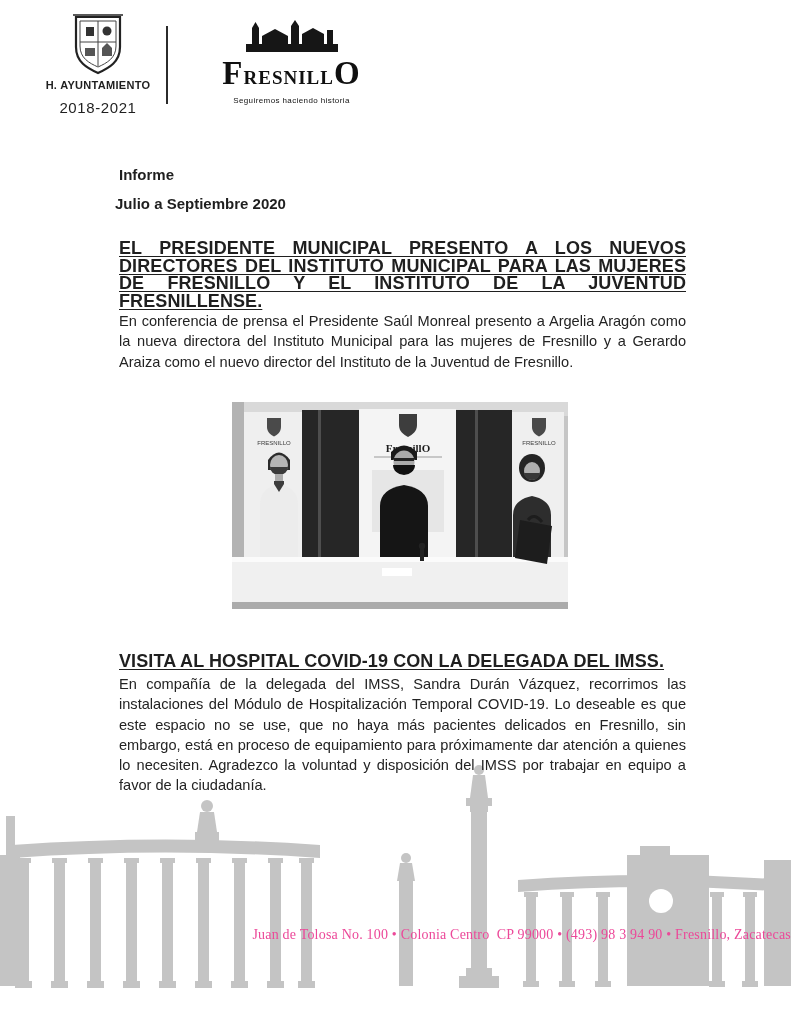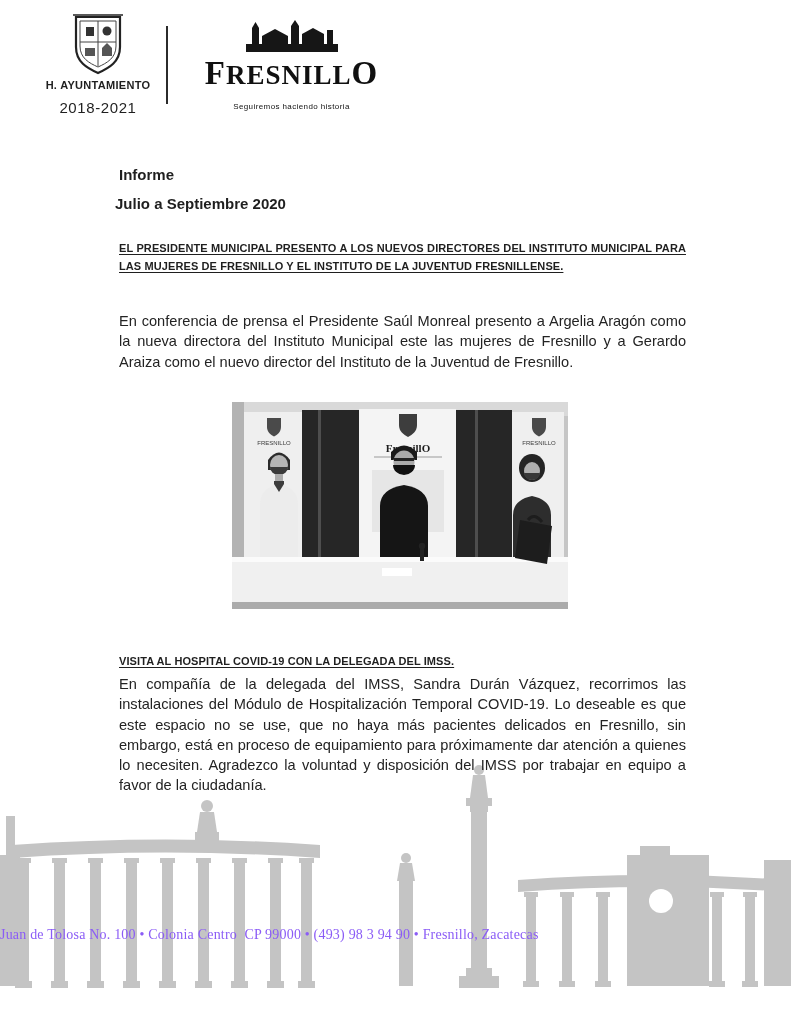--- a/index.html
+++ b/index.html
@@ -12,50 +12,50 @@
   
   .letterhead{position:absolute;top:14px;left:44px;display:flex;align-items:flex-start;z-index:2}
   .crest{width:108px;display:flex;flex-direction:column;align-items:center}
   .crest svg{display:block}
   .crest-name{font-size:11px;font-weight:600;letter-spacing:.3px;margin-top:3px;white-space:nowrap}
   .crest-years{font-size:15px;letter-spacing:.6px;margin-top:8px}
   .logo-divider{width:1.5px;height:78px;background:#2b2b2b;margin:12px 24px 0 14px}
   .fres{display:flex;flex-direction:column;align-items:center;width:200px;padding-top:4px}
   .fres-word{font-family:"Liberation Serif",serif;font-weight:700;line-height:1;letter-spacing:1px;color:#101010;margin-top:3px}
   .fres-word .big{font-size:33px}
-  .fres-word .mid{font-size:27px}
-  .fres-tagline{font-size:8px;letter-spacing:.4px;color:#111;margin-top:12px}
+  .fres-word .mid{font-size:19px}
+  .fres-tagline{font-size:8px;letter-spacing:.4px;color:#111;margin-top:6px}
 
   
   .content{position:absolute;inset:0;z-index:2}
   .doc-title{position:absolute;left:115px;top:162px;font-size:15px;font-weight:700}
   .doc-period{position:absolute;left:115px;top:195px;font-size:15px;font-weight:700}
   .sec-heading{
-    position:absolute;left:115px;width:567px;font-size:11px;font-weight:700;
+    position:absolute;left:115px;width:567px;font-size:18px;font-weight:700;
     line-height:17.6px;text-align:justify;text-decoration:underline;
     text-underline-offset:2px;letter-spacing:.1px;
   }
   .sec-heading.first{top:236px}
   .sec-heading.second{top:649px}
   .sec-body{
     position:absolute;left:115px;width:567px;font-size:14.6px;line-height:20.3px;
     text-align:justify;color:#232323;
   }
   .sec-body.first{top:307px}
   .sec-body.second{top:670px}
 
   .photo{position:absolute;left:228px;top:398px;width:336px;height:207px}
   .photo svg{display:block}
   .photo text{font-family:"Liberation Sans",sans-serif}
 
   
   .footer-art{position:absolute;left:0;top:758px;width:791px;height:250px;z-index:0}
   .address{
-    position:absolute;left:0;top:927px;width:791px;text-align:left;z-index:3;
-    font-family:"Liberation Serif",serif;font-size:14px;color:#8b5cf6;letter-spacing:.2px;
+    position:absolute;left:0;top:927px;width:791px;text-align:right;z-index:3;
+    font-family:"Liberation Serif",serif;font-size:14px;color:#ec4899;letter-spacing:.2px;
   }
 </style>
 </head>
 <body>
 
 <div class="page">
 
   <header class="letterhead">
     <div class="crest">
       <svg width="54" height="62" viewBox="0 0 54 62">
@@ -180,21 +180,21 @@
       <rect x="764" y="102" width="27" height="126"></rect>
     </g>
     <circle cx="661" cy="143" r="12" fill="#ffffff"></circle>
   </svg>
 
   <main class="content">
     <h1 class="doc-title">Informe</h1>
     <div class="doc-period">Julio a Septiembre 2020</div>
 
     <h2 class="sec-heading first">EL PRESIDENTE MUNICIPAL PRESENTO A LOS NUEVOS DIRECTORES DEL INSTITUTO MUNICIPAL PARA LAS MUJERES DE FRESNILLO Y EL INSTITUTO DE LA JUVENTUD FRESNILLENSE.</h2>
-    <p class="sec-body first">En conferencia de prensa el Presidente Saúl Monreal presento a Argelia Aragón como la nueva directora del Instituto Municipal este las mujeres de Fresnillo y a Gerardo Araiza como el nuevo director del Instituto de la Juventud de Fresnillo.</p>
+    <p class="sec-body first">En conferencia de prensa el Presidente Saúl Monreal presento a Argelia Aragón como la nueva directora del Instituto Municipal para las mujeres de Fresnillo y a Gerardo Araiza como el nuevo director del Instituto de la Juventud de Fresnillo.</p>
 
     <figure class="photo">
       <svg width="336" height="207" viewBox="0 0 336 207">
         <rect width="336" height="207" fill="#c6c6c6"></rect>
         <rect width="336" height="14" fill="#d9d9d9"></rect>
         <rect x="0" y="0" width="12" height="158" fill="#b3b3b3"></rect>
 
         <g>
           <rect x="12" y="10" width="58" height="148" fill="#efefef"></rect>
           <rect x="70" y="8" width="57" height="152" fill="#262626"></rect>

